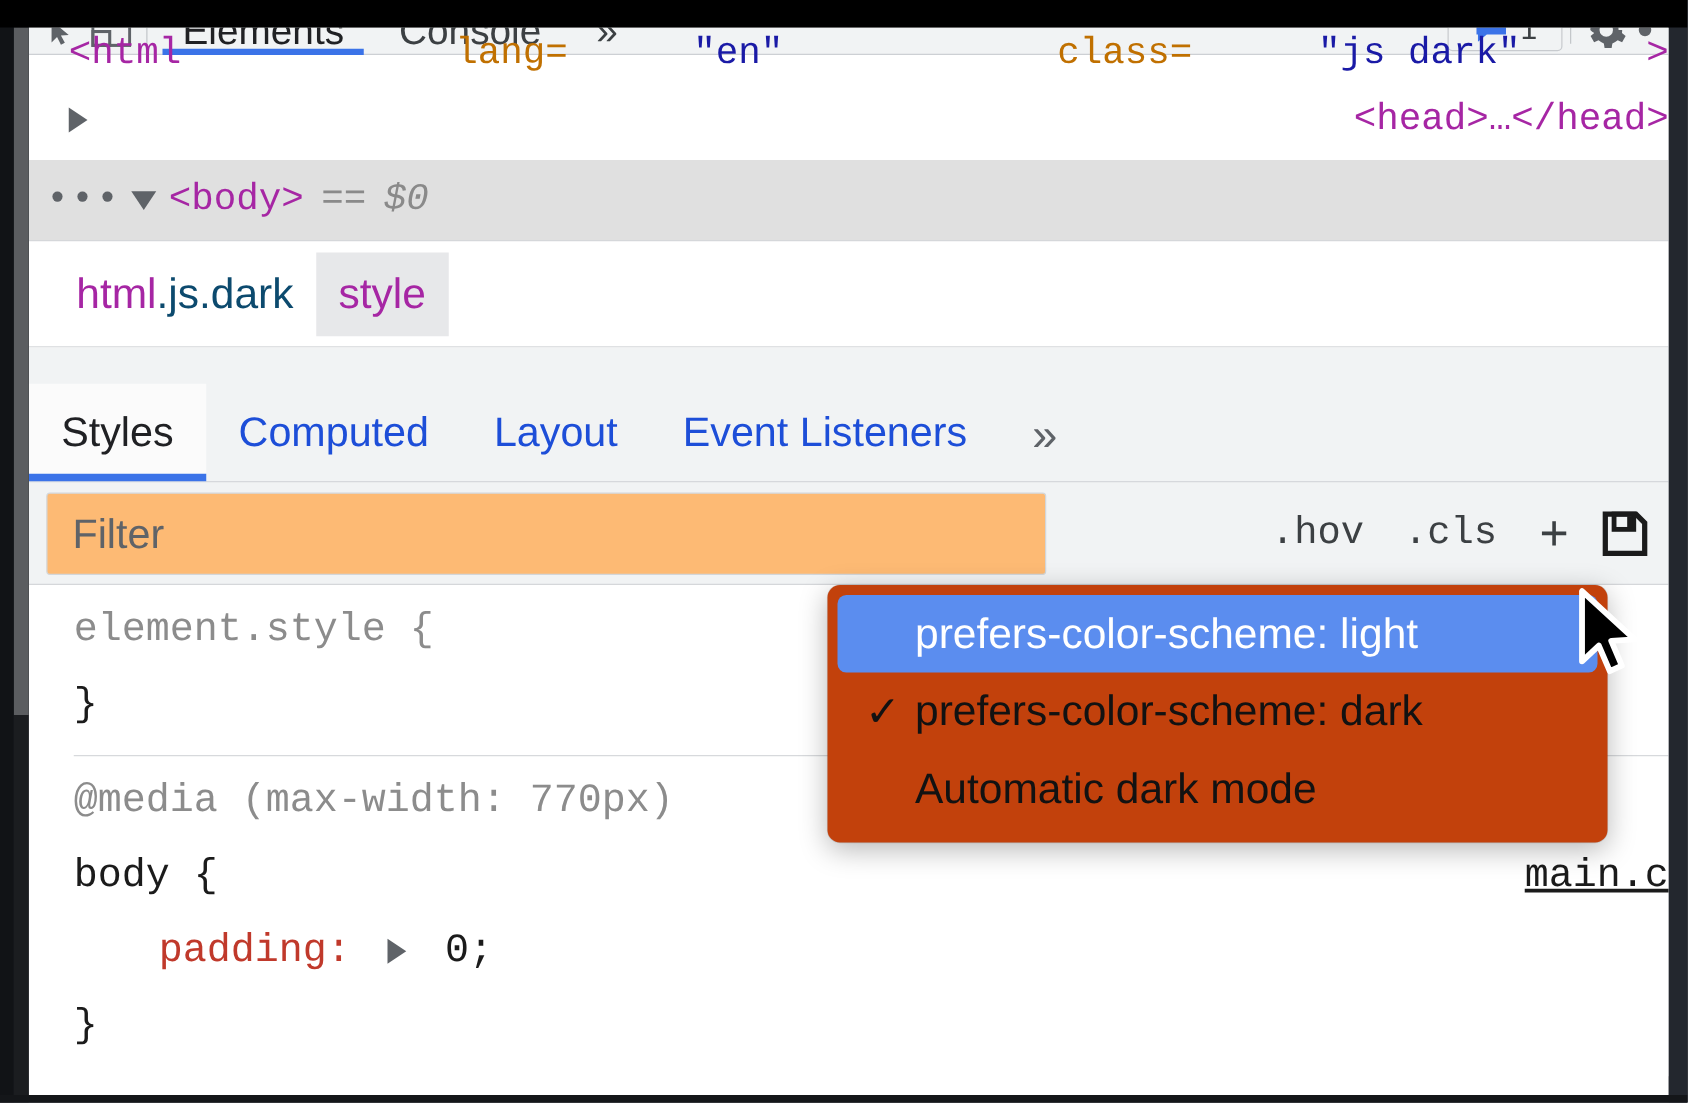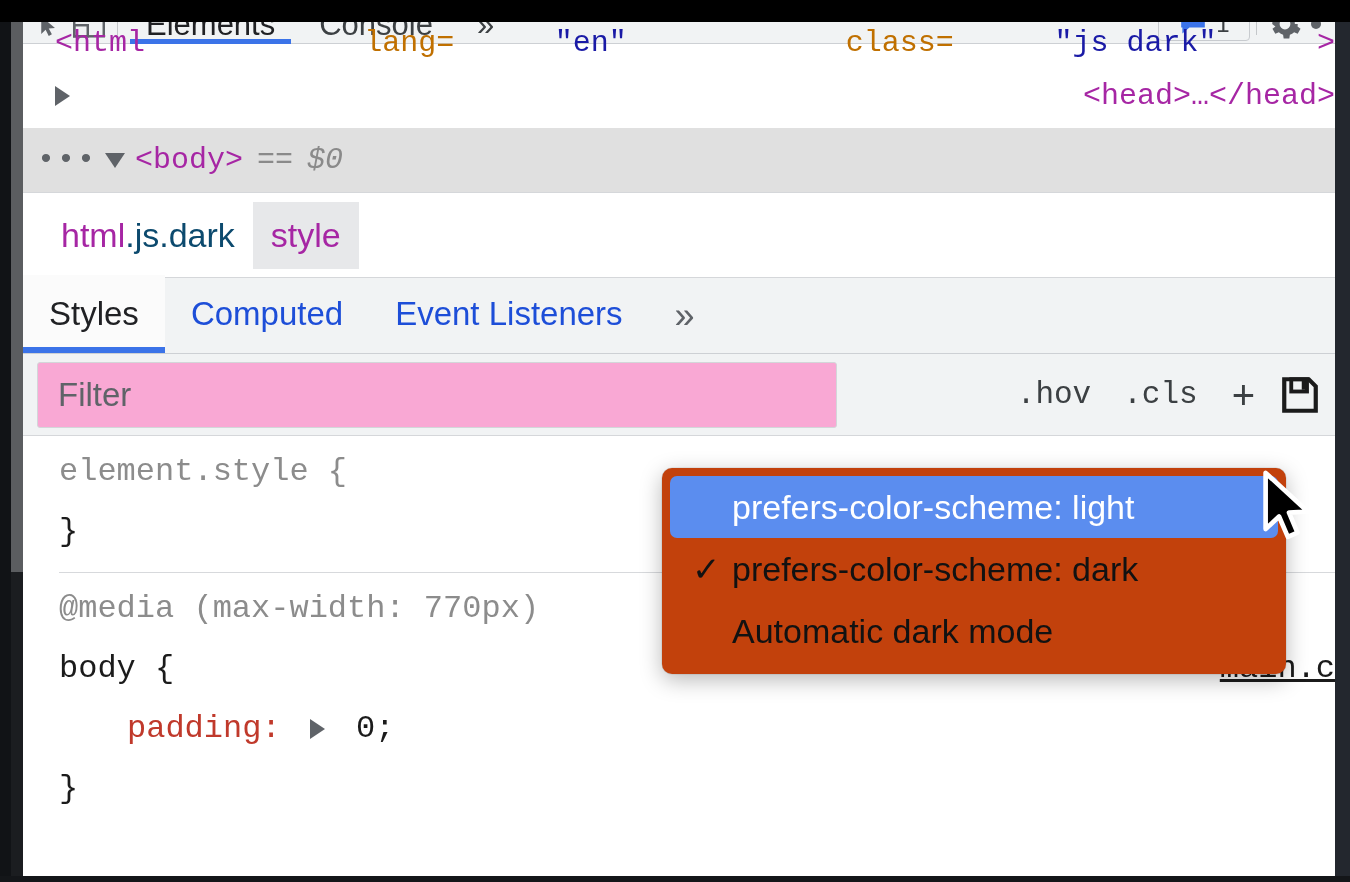--- a/index.html
+++ b/index.html
@@ -209,21 +209,21 @@
     font-size: 34px;
     padding: 14px 18px;
     white-space: nowrap;
   }
   .crumb.sel { background: #e7e8ea; }
   .crumb .c-tag { color: #a626a4; }
   .crumb .c-cls { color: #0c4a6e; }
 
   
   .side-tabs {
-    height: 76px;
+    height: 108px;
     background: #f1f3f4;
     border-bottom: 1px solid #cdd0d4;
     display: flex;
     align-items: flex-end;
     box-sizing: border-box;
   }
   .side-tab {
     position: relative;
     font-size: 33px;
     color: #1d4ed8;
@@ -247,21 +247,21 @@
     background: #f1f3f4;
     border-bottom: 1px solid #d5d7da;
     display: flex;
     align-items: center;
     box-sizing: border-box;
   }
   .filter-box {
     margin: 0 0 0 14px;
     height: 66px;
     width: 800px;
-    background: #f9a8d4;
+    background: #fdba74;
     border: 1px solid #d3d6d9;
     border-radius: 3px;
     display: flex;
     align-items: center;
     padding-left: 20px;
     box-sizing: border-box;
     font-size: 33px;
     color: #5f6368;
   }
   .st-spacer { flex: 1 1 auto; }
@@ -434,20 +434,21 @@
         <span class="c-tag">html</span><span class="c-cls">.js.dark</span>
       </div>
       <div class="crumb sel">
         <span class="c-tag">style</span>
       </div>
     </div>
 
     <div class="side-tabs">
       <div class="side-tab active">Styles</div>
       <div class="side-tab">Computed</div>
+      <div class="side-tab">Layout</div>
       <div class="side-tab">Event Listeners</div>
       <div class="side-tab overflow">»</div>
     </div>
 
     <div class="styles-toolbar">
       <div class="filter-box">
         <span>Filter</span>
       </div>
       <div class="st-spacer"></div>
       <div class="st-btn">.hov</div>

